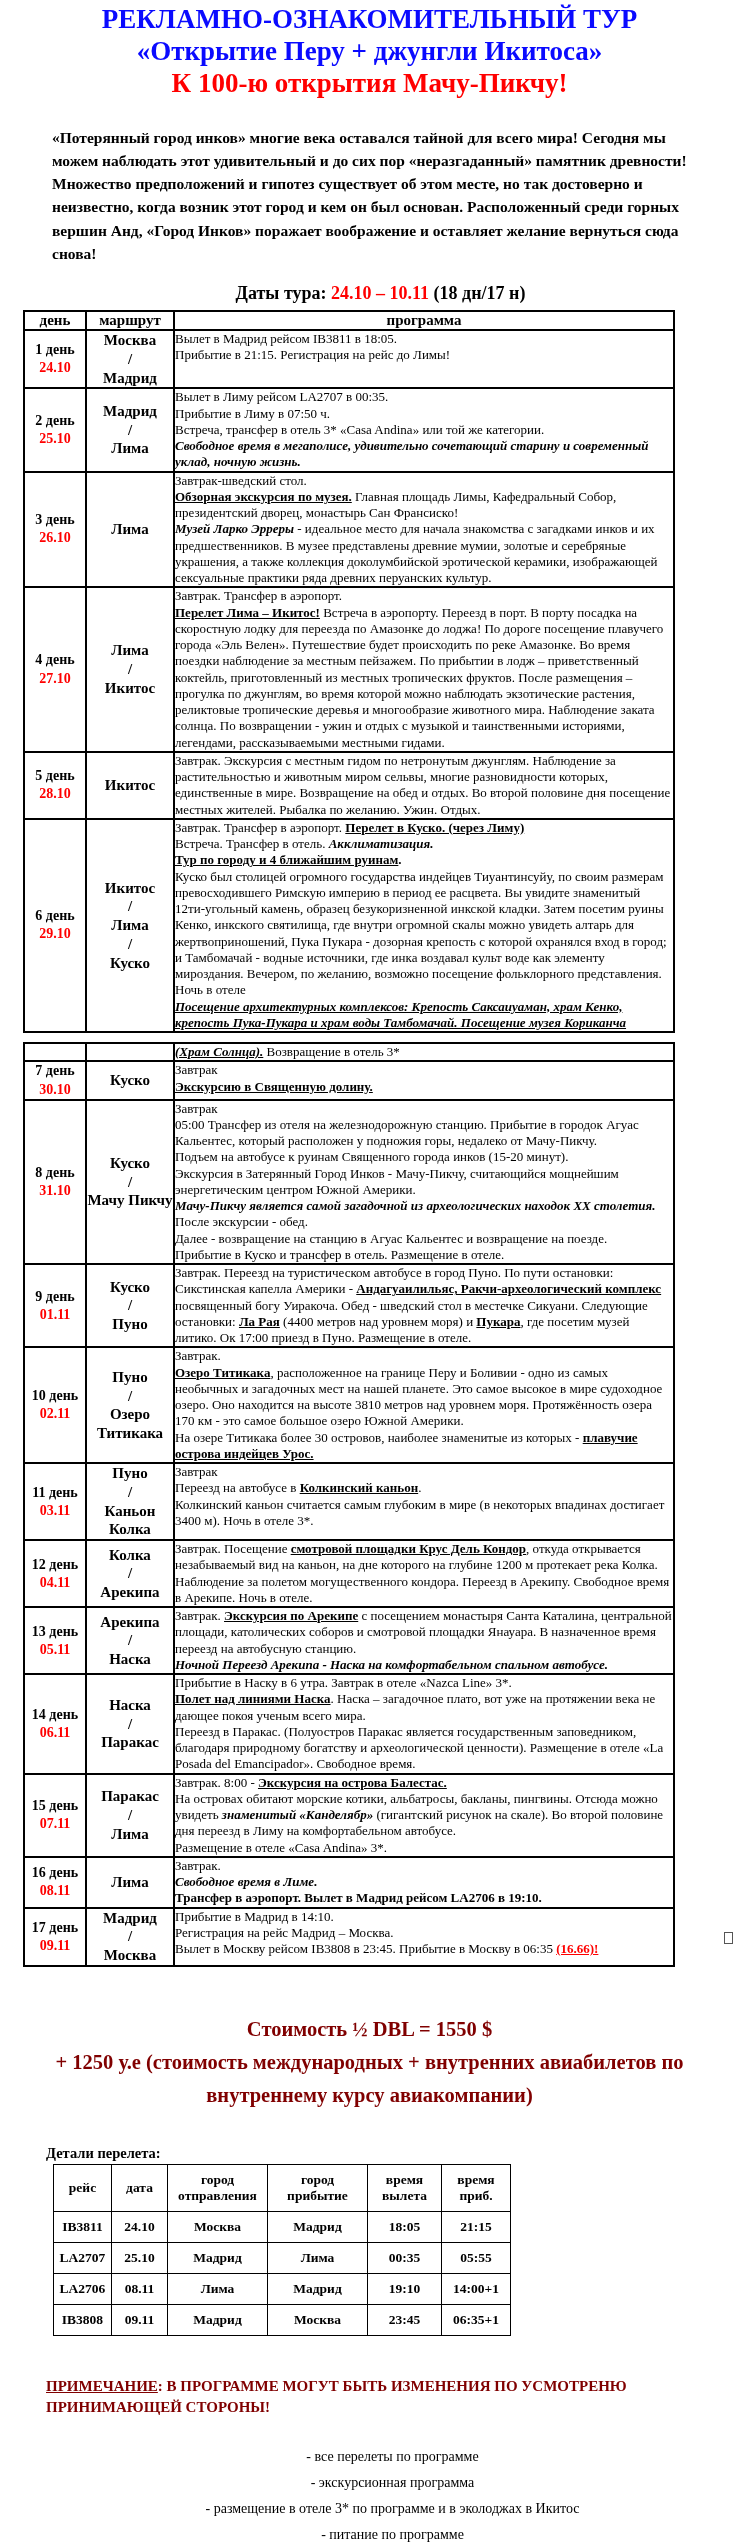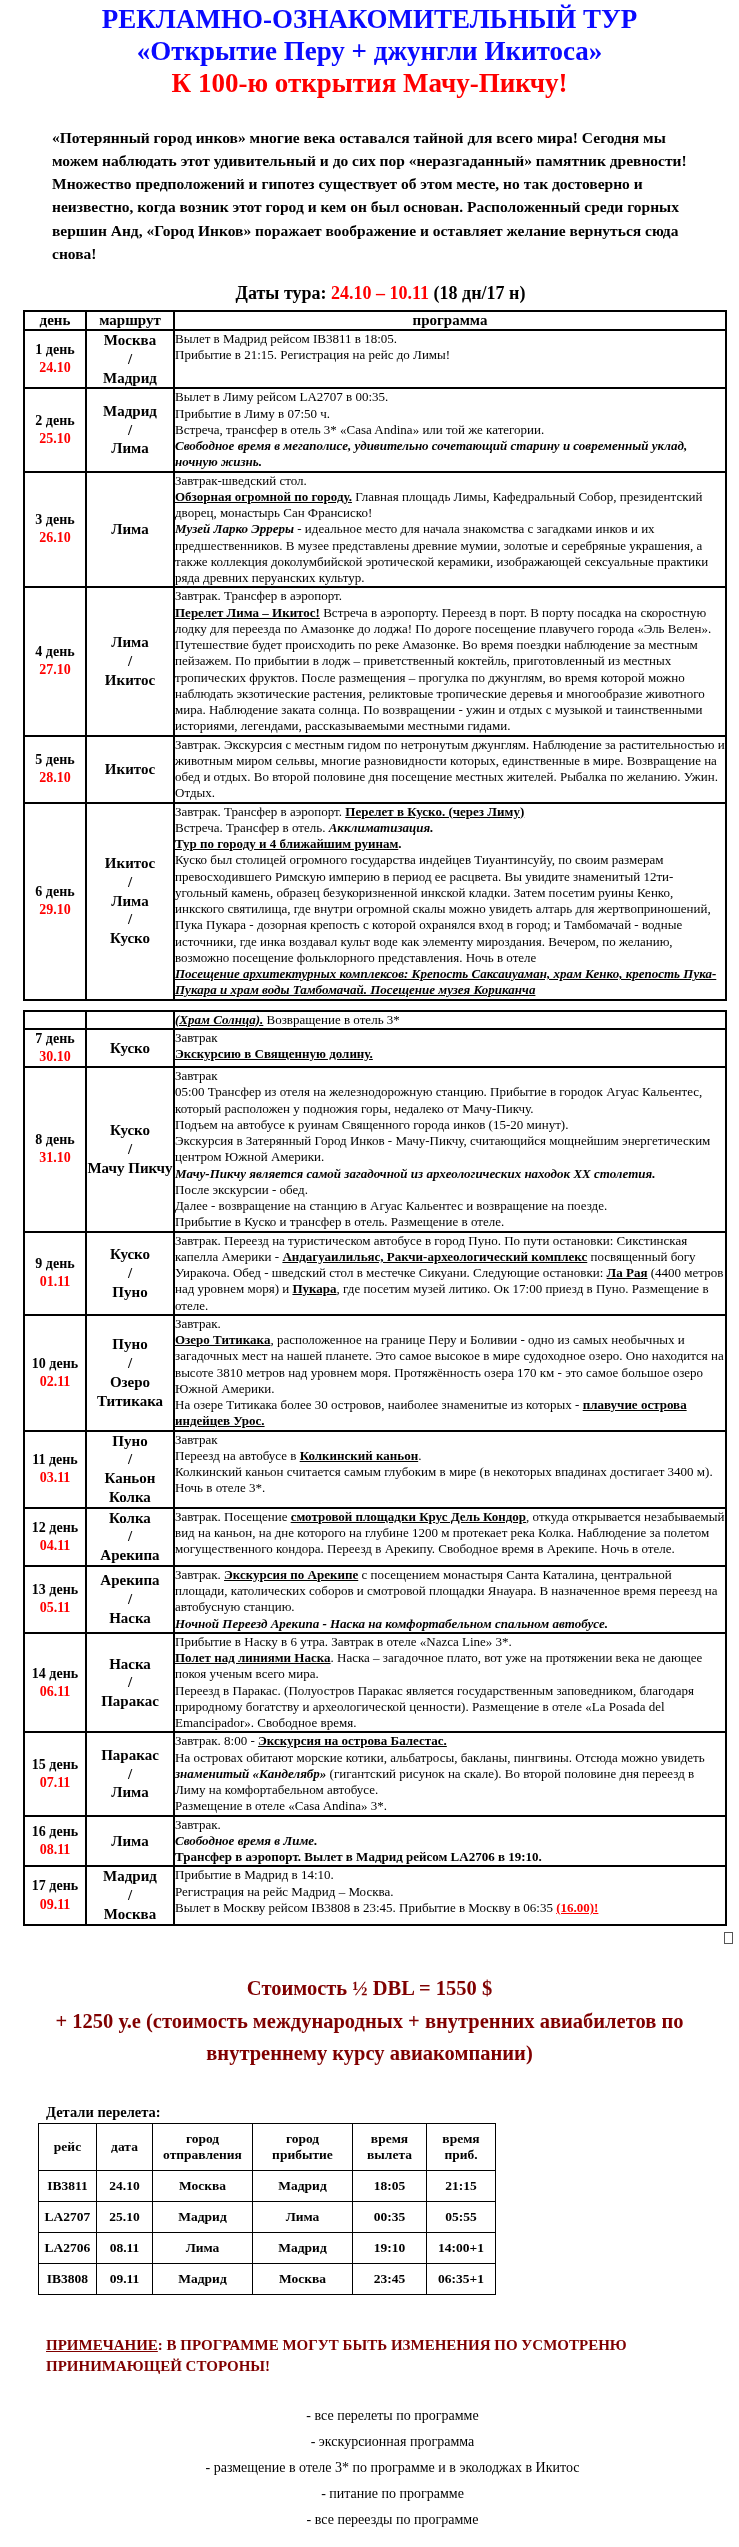--- a/index.html
+++ b/index.html
@@ -23,21 +23,21 @@
     font-size:15.5px;
     line-height:1.5;
   }
   
   .dates{margin-top:18px;text-align:center;font-weight:bold;font-size:18px;padding-left:22px;}
   .dates .dates-value{color:#ff0000;}
   
   table.itin{
     border-collapse:collapse;
     table-layout:fixed;
-    width:704px;
+    width:652px;
     margin:6px 0 0 23px;
   }
   table.itin.second{margin-top:9px;}
   table.itin th, table.itin td{border:2px solid #000;padding:0;}
   th.itin-th{font-size:15px;font-weight:bold;text-align:center;padding:1px 0;}
   td.day-cell{
     width:62px;text-align:center;vertical-align:middle;
     font-weight:bold;font-size:14px;line-height:1.3;
   }
   .day-label{white-space:nowrap;}
@@ -66,21 +66,21 @@
     width:640px;
     text-align:center;
     color:#800000;
     font-weight:bold;
     font-size:20.5px;
     line-height:1.6;
   }
   
   .flights-label{margin:34px 0 2px 46px;font-weight:bold;font-size:14.5px;}
   table.flights{
-    border-collapse:collapse;table-layout:fixed;margin-left:38px;
+    border-collapse:collapse;table-layout:fixed;margin-left:53px;
     font-size:13.5px;font-weight:bold;text-align:center;
   }
   table.flights th, table.flights td{border:1.5px solid #000;padding:3px 2px;vertical-align:middle;}
   table.flights th{white-space:pre-line;font-size:13.5px;height:40px;}
   table.flights td{height:24px;}
   
   .note{
     margin:40px 110px 0 46px;
     color:#800000;font-weight:bold;font-size:15px;line-height:1.4;
   }
@@ -157,21 +157,21 @@
         <tr>
           <td class="day-cell">
             <div class="day-label">3 день</div>
             <div class="day-date">26.10</div>
           </td>
           <td class="route-cell">
             <div class="route-line">Лима</div>
           </td>
           <td class="prog-cell">
             <div class="prog-line"><span>Завтрак-шведский стол.</span></div>
-            <div class="prog-line"><span class="s-bu">Обзорная огромной по городу.</span><span> Главная  площадь Лимы, Кафедральный Собор, президентский дворец, монастырь Сан Франсиско!</span></div>
+            <div class="prog-line"><span class="s-bu">Обзорная экскурсия по музея.</span><span> Главная  площадь Лимы, Кафедральный Собор, президентский дворец, монастырь Сан Франсиско!</span></div>
             <div class="prog-line"><span class="s-bi">Музей Ларко Эрреры</span><span> - идеальное место для начала знакомства с загадками инков и их предшественников. В музее представлены древние мумии, золотые и серебряные украшения, а также коллекция доколумбийской эротической керамики, изображающей сексуальные практики ряда древних перуанских культур.</span></div>
           </td>
         </tr>
         <tr>
           <td class="day-cell">
             <div class="day-label">4 день</div>
             <div class="day-date">27.10</div>
           </td>
           <td class="route-cell">
             <div class="route-line">Лима</div>
@@ -393,21 +393,21 @@
             <div class="day-date">09.11</div>
           </td>
           <td class="route-cell">
             <div class="route-line">Мадрид</div>
             <div class="route-line">/</div>
             <div class="route-line">Москва</div>
           </td>
           <td class="prog-cell">
             <div class="prog-line"><span>Прибытие в Мадрид в 14:10.</span></div>
             <div class="prog-line"><span>Регистрация на рейс Мадрид – Москва.</span></div>
-            <div class="prog-line"><span>Вылет в Москву рейсом IB3808 в 23:45. Прибытие в Москву в 06:35 </span><span class="s-redbu">(16.00)!</span></div>
+            <div class="prog-line"><span>Вылет в Москву рейсом IB3808 в 23:45. Прибытие в Москву в 06:35 </span><span class="s-redbu">(16.66)!</span></div>
           </td>
         </tr>
       </tbody>
   </table>
 
   <div class="anchor-square" style="top: 1932px;"></div>
 
   <div class="price">
     <div>Стоимость ½ DBL =  1550 $</div>
     <div>+ 1250 у.е (стоимость международных + внутренних авиабилетов по внутреннему курсу авиакомпании)</div>

